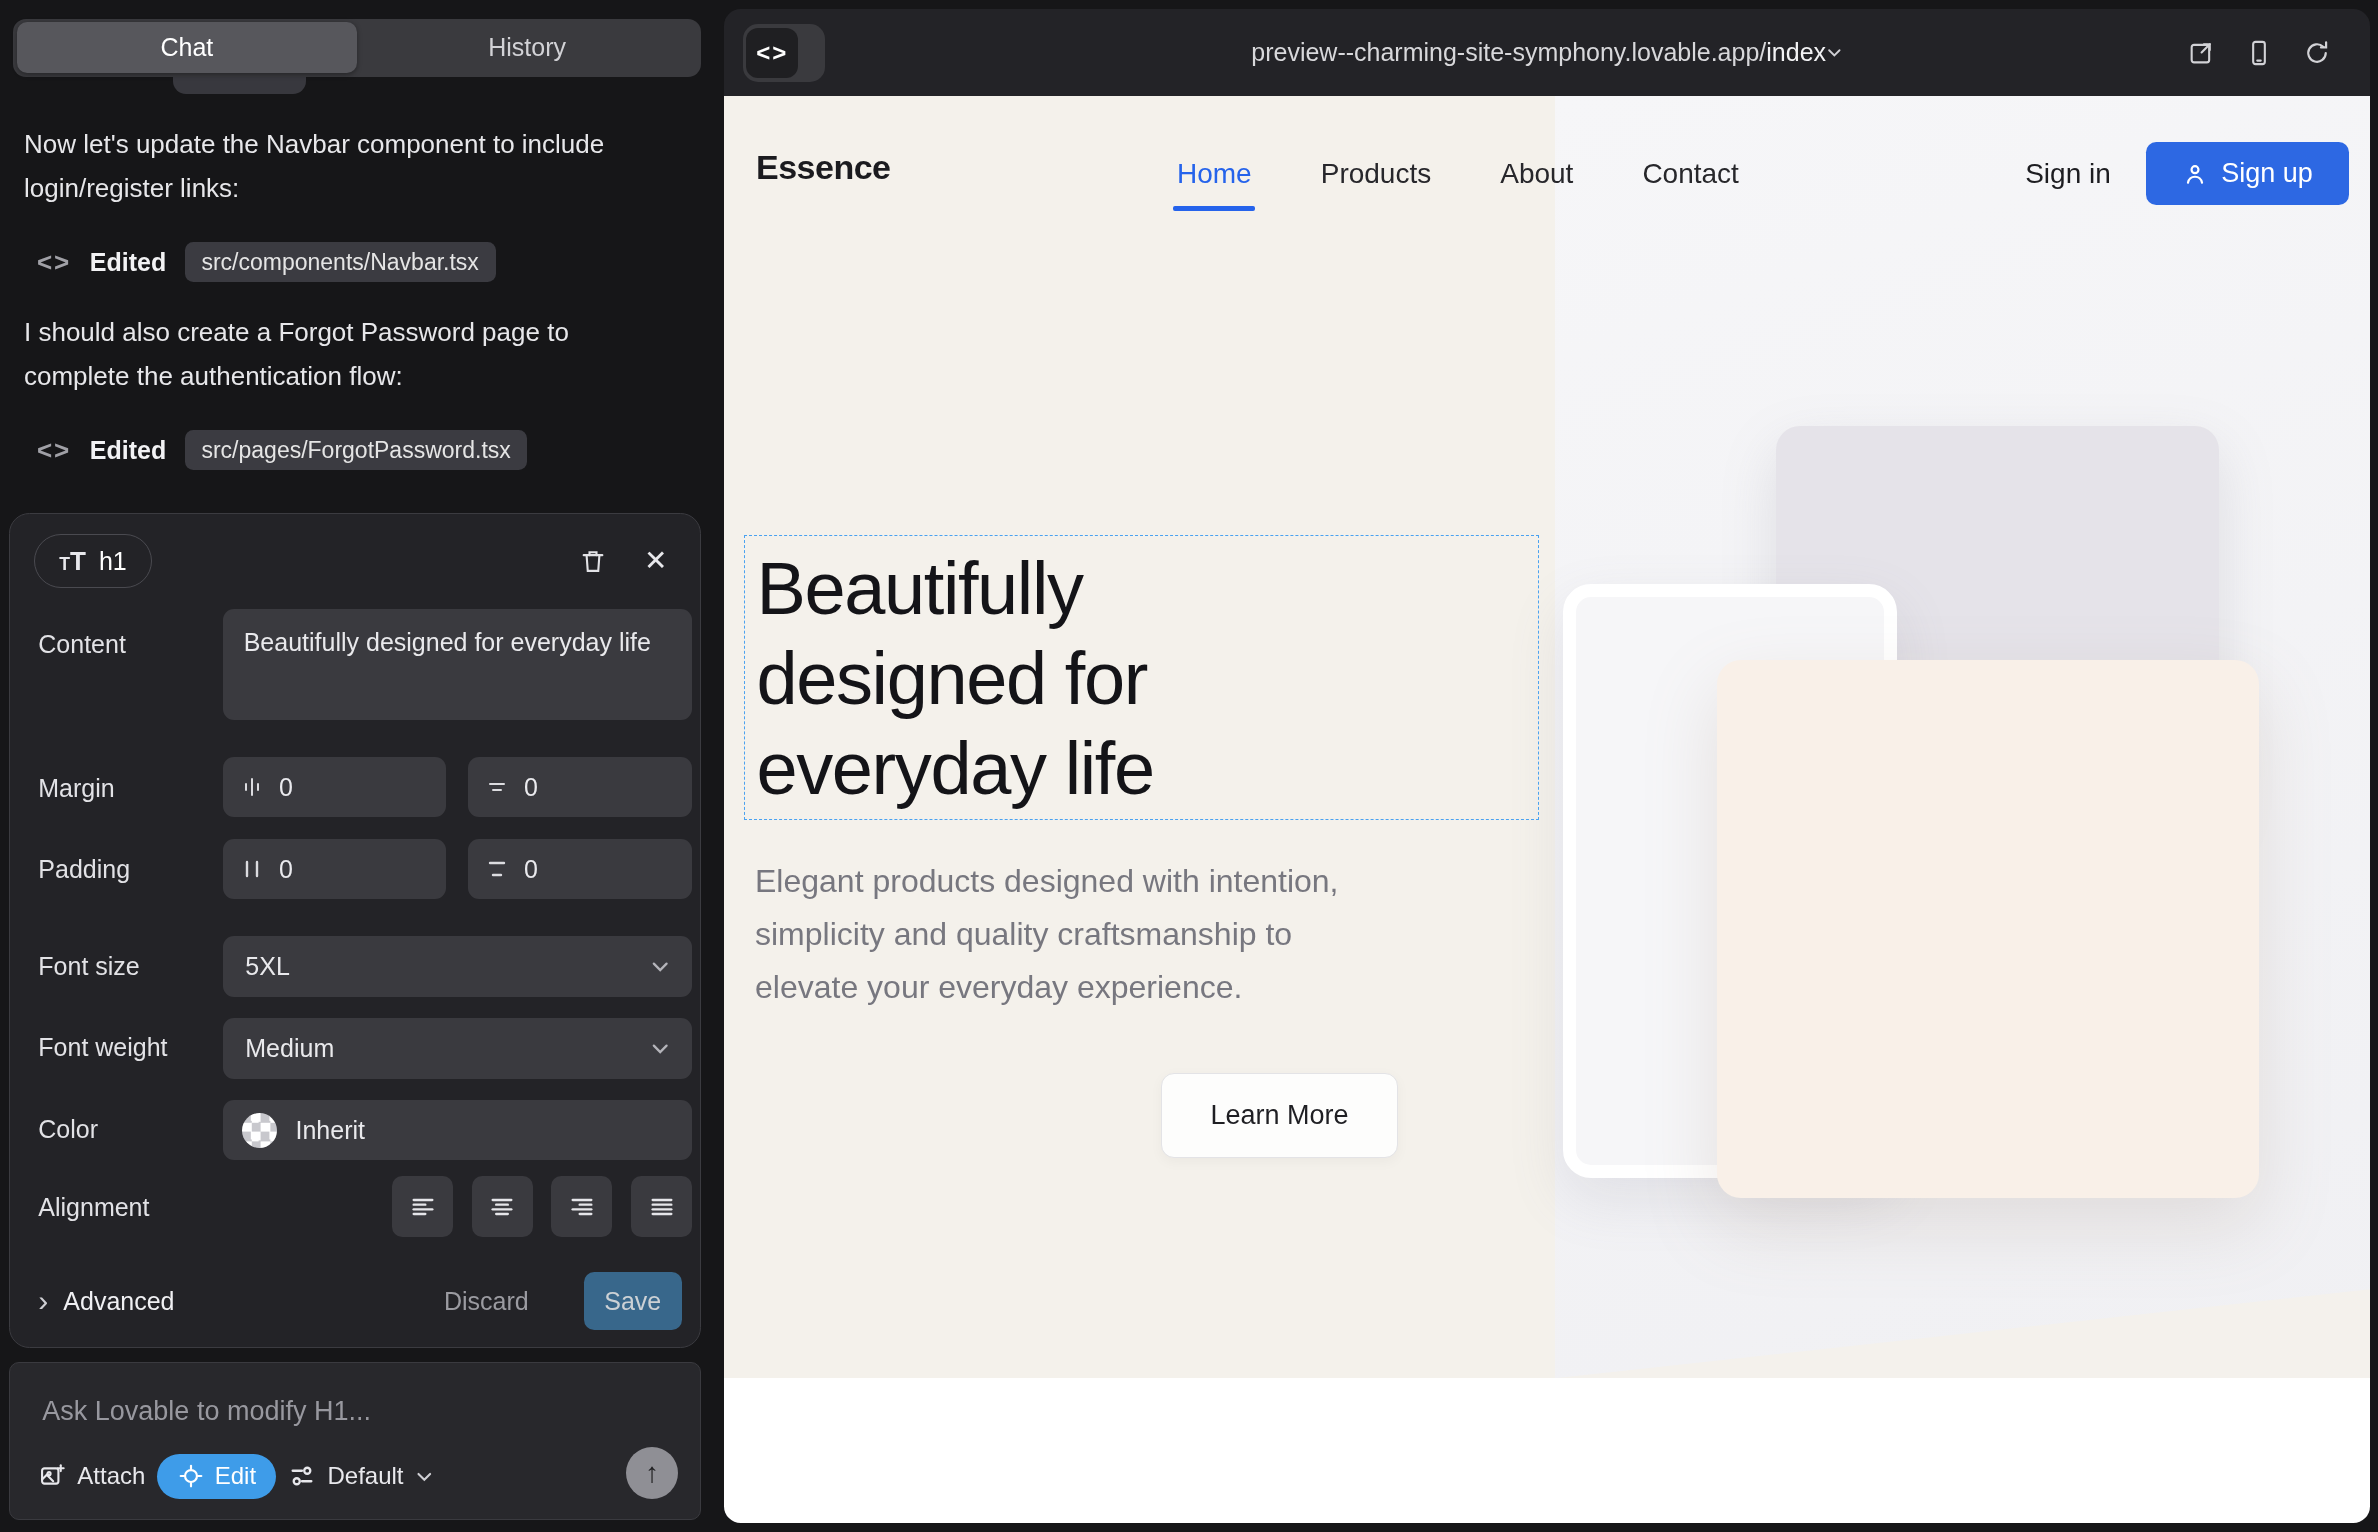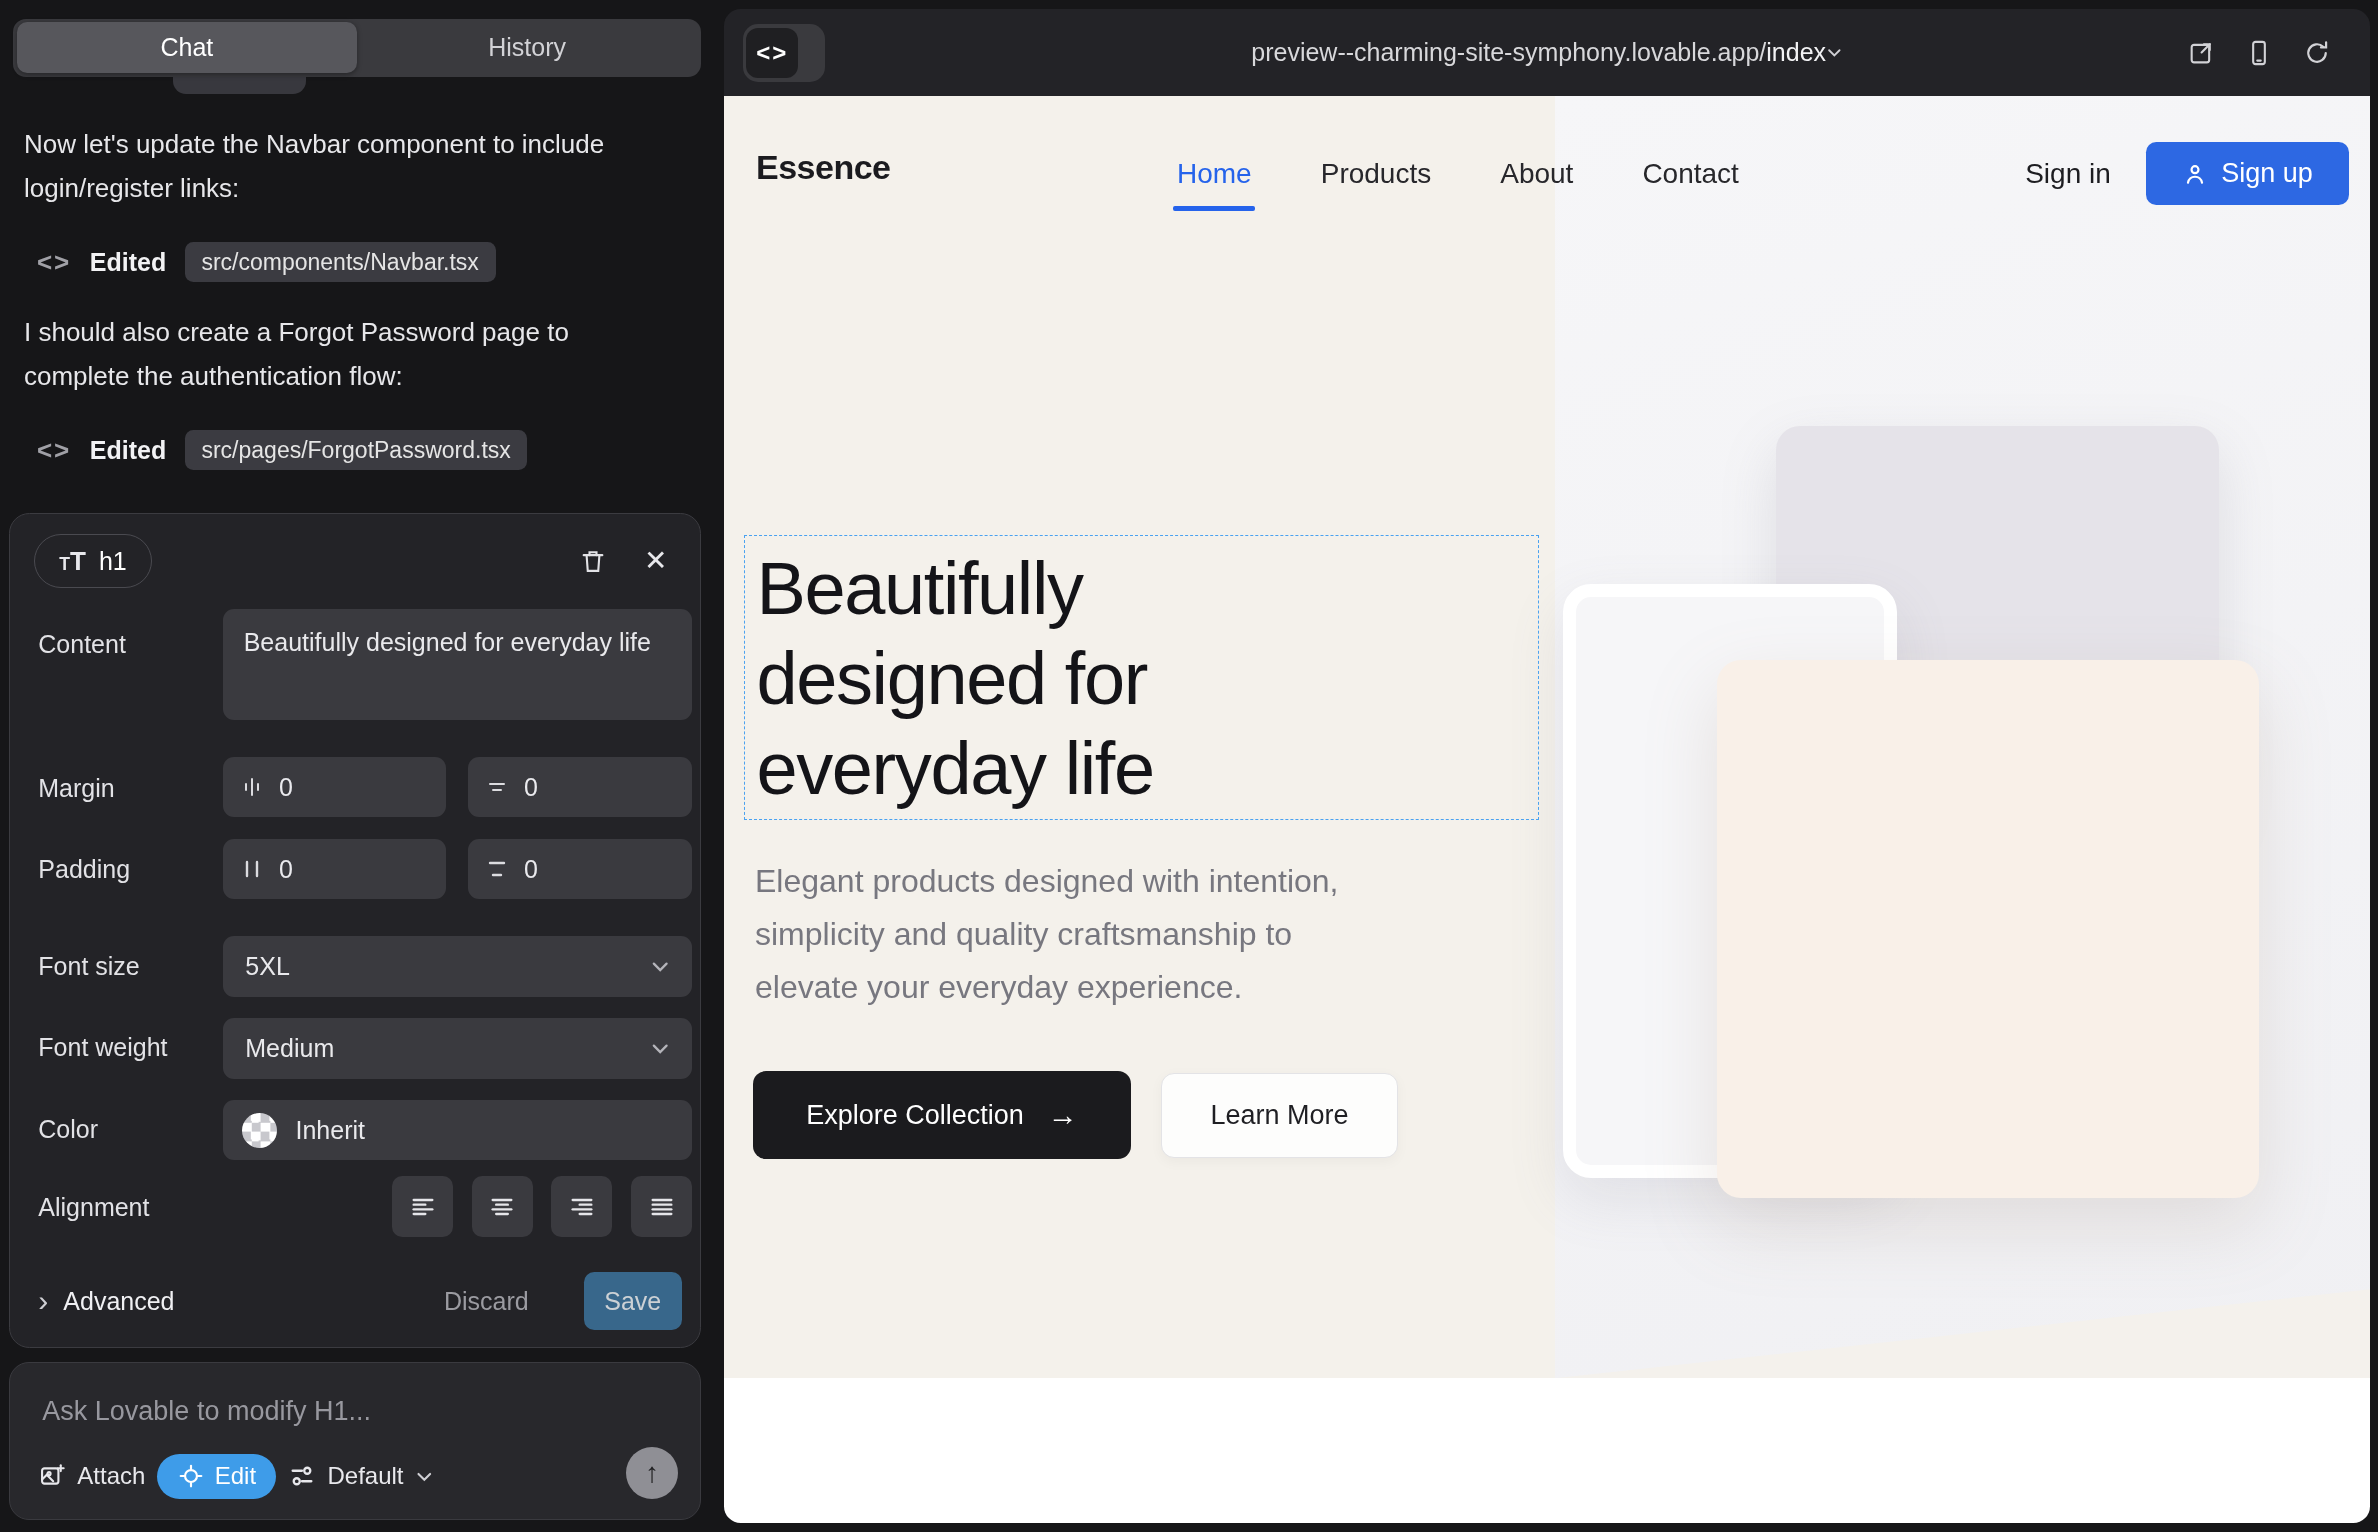--- a/index.html
+++ b/index.html
@@ -52,21 +52,21 @@
   .align-group{position:absolute;left:382px;top:662px;display:flex;gap:18.6px}
   .align-btn{width:61px;height:61px;background:#3a3a3f;border-radius:10.2px;display:flex;align-items:center;justify-content:center;color:#e6e6ea;cursor:pointer}
   .editor-footer{position:absolute;left:28px;right:18.6px;top:758px;height:58px;display:flex;align-items:center;justify-content:space-between}
   .advanced{display:flex;align-items:center;gap:15px;font-size:25px;color:#f0f0f3;cursor:pointer}
   .advanced .chev{font-size:30px;color:#cfcfd4;line-height:24px}
   .footer-right{display:flex;align-items:center;gap:55px}
   .discard{font-size:25px;color:#9b9ba1;cursor:pointer}
   .save-btn{width:98px;height:58px;border-radius:10.2px;display:flex;align-items:center;justify-content:center;font-size:25px;color:#ccd1d5;cursor:pointer}
 
   
-  .prompt{position:absolute;left:9.3px;top:1362px;width:692px;height:158px;background:#28282c;border:1.9px solid #3a3a3f;border-radius:20px}
+  .prompt{position:absolute;left:9.3px;top:1362px;width:692px;height:158px;background:#28282c;border:1.9px solid #3a3a3f;border-radius:10px}
   .prompt-placeholder{position:absolute;left:32px;top:33px;font-size:27px;color:#98989f}
   .prompt-toolbar{position:absolute;left:28px;bottom:20.4px;display:flex;align-items:center;gap:12px}
   .tool-item{display:flex;align-items:center;gap:11px;color:#e8e8ec;font-size:24px;cursor:pointer}
   .edit-pill{border-radius:927px;padding:8.3px 20.4px;color:#ffffff;display:flex;align-items:center;gap:11px;font-size:24px;cursor:pointer}
   .send-btn{position:absolute;right:22px;bottom:20.4px;width:52px;height:52px;border-radius:50%;background:#8f8f95;color:#202022;display:flex;align-items:center;justify-content:center;font-size:28px;font-weight:700;cursor:pointer}
 
   
   .preview-window{position:absolute;left:724px;top:9.3px;width:1646px;height:1514px;background:#232327;border-radius:16.7px;overflow:hidden}
   .chrome{position:absolute;left:0;top:0;right:0;height:87px}
   .code-toggle{position:absolute;left:18.6px;top:15px;width:82px;height:58px;background:#3a3a3e;border-radius:15px;cursor:pointer}
@@ -389,20 +389,16 @@
     <div class="h1-selection">
       <div class="hero-h1">
         <div>Beautifully</div>
         <div>designed for</div>
         <div>everyday life</div>
       </div>
     </div>
 
     <div class="hero-desc">Elegant products designed with intention, simplicity and quality craftsmanship to elevate your everyday experience.</div>
 
-    <div class="cta-primary">
-      <span>Explore Collection</span>
-      <span class="arrow">→</span>
-    </div>
     <div class="cta-secondary">Learn More</div>
   </div>
 </div>
 
 
 </body></html>

